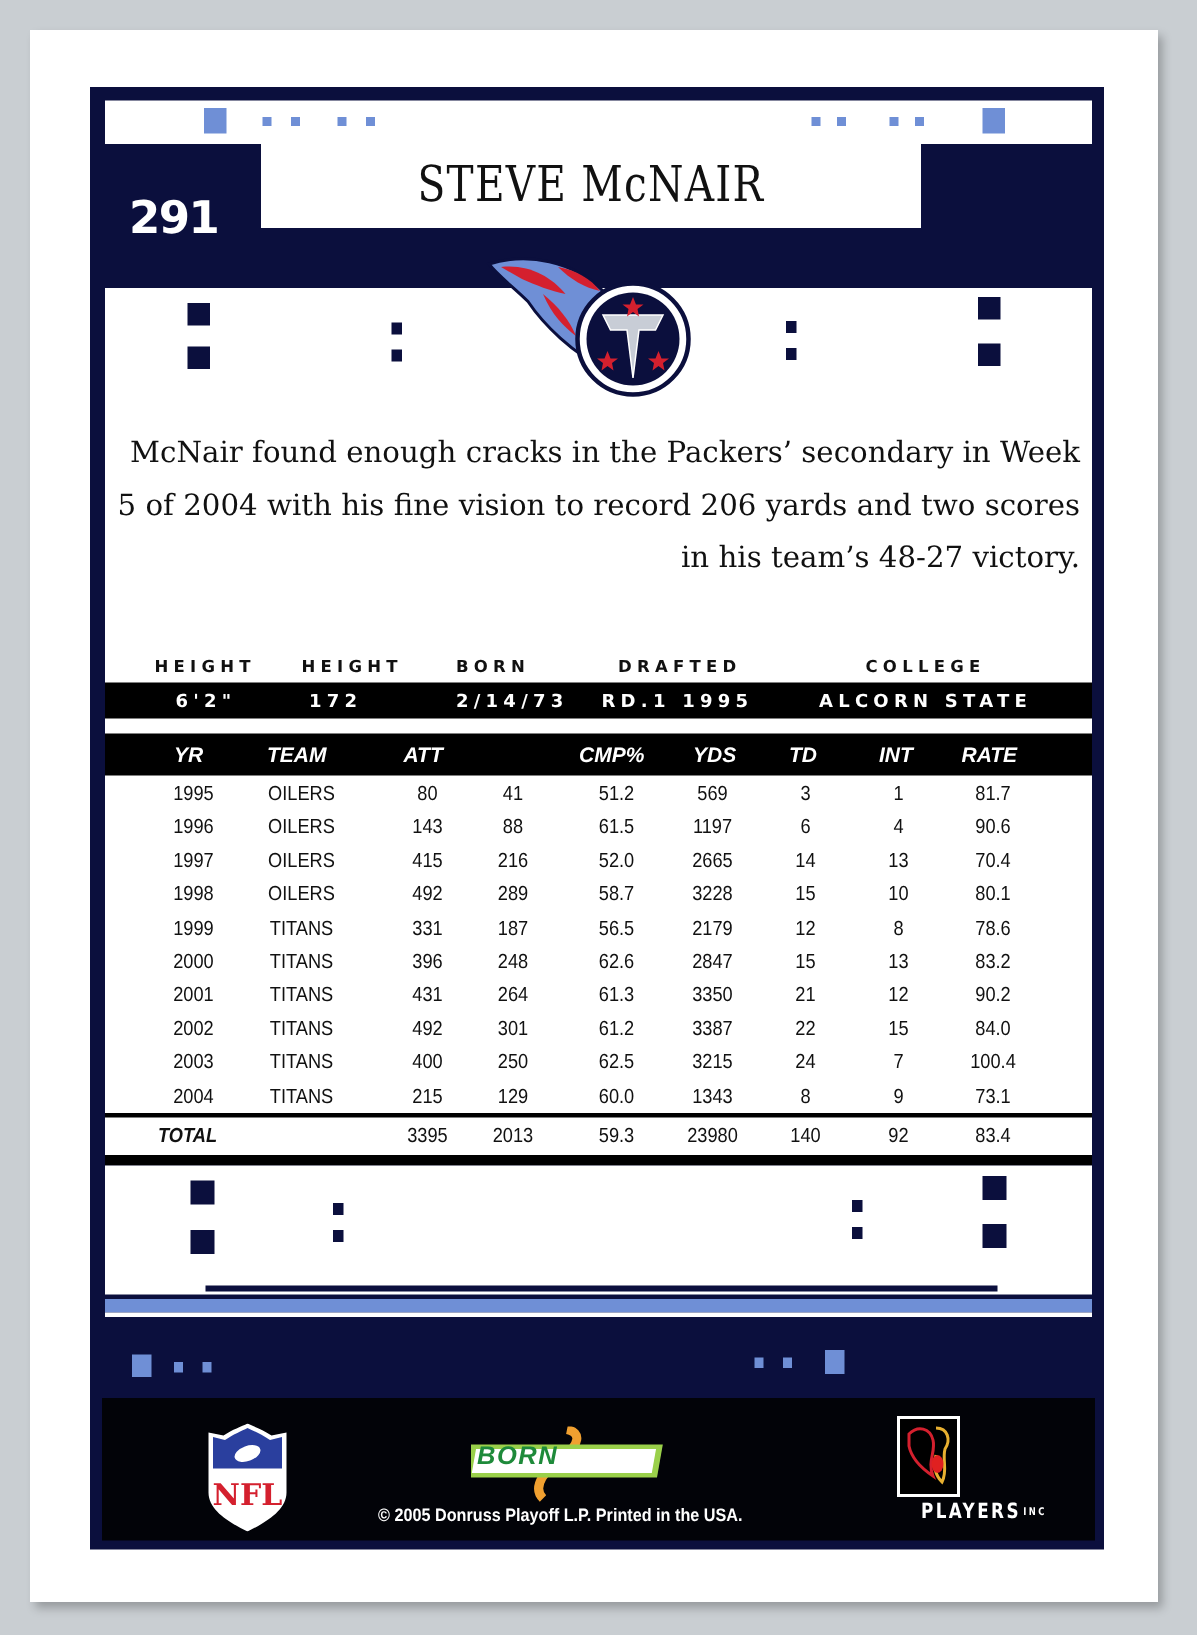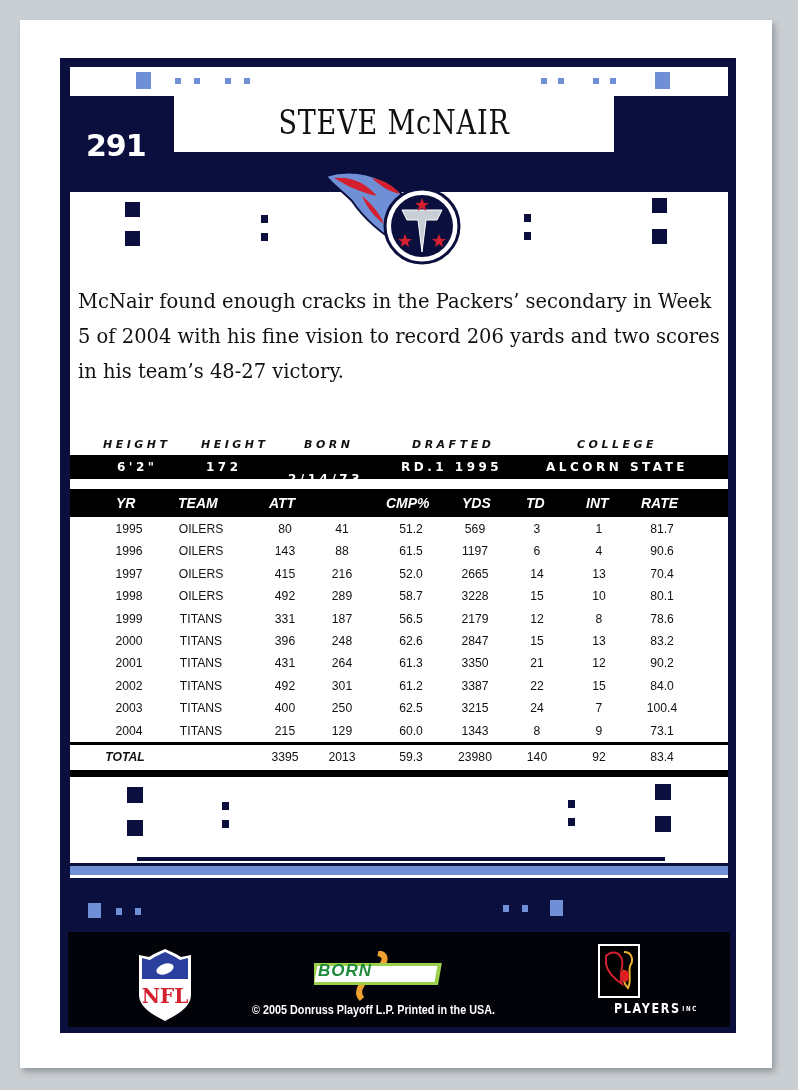--- a/index.html
+++ b/index.html
@@ -32,31 +32,31 @@
     }
     .card-number {
       left: 86px; top: 128px; font-size: 30px; font-weight: bold; color: #fff;
       font-family: "DejaVu Sans", sans-serif; letter-spacing: -1px;
     }
 
     
     .main-panel { left: 70px; top: 192px; width: 658px; height: 584px; }
     .blurb {
       position: absolute; left: 78px; width: 642px; top: 284px;
-      text-align: left; font-family: "DejaVu Serif", serif;
+      text-align: right; font-family: "DejaVu Serif", serif;
       font-size: 19.5px; line-height: 35px; color: #111;
     }
 
     
     .bio-labels { left: 70px; top: 436px; width: 658px; height: 18px; }
     .bio-labels span, .bio-values span {
       position: absolute; font-weight: bold; letter-spacing: 3.5px;
       font-family: "DejaVu Sans", sans-serif;
     }
-    .bio-labels span { font-size: 11px; color: #111; top: 2px; font-style: italic; }
+    .bio-labels span { font-size: 11px; color: #111; top: 2px; }
     .bio-values { left: 70px; top: 455px; width: 658px; height: 24px; background: #000; }
     .bio-values span { font-size: 12px; color: #fff; top: 5px; }
 
     
     .stats-head { left: 70px; top: 489px; width: 658px; height: 28px; background: #000; }
     .stats-head span {
       position: absolute; top: 6px; color: #fff; font-weight: bold; font-style: italic;
       font-size: 14px; font-family: "Liberation Sans", sans-serif;
     }
     .stats-body { left: 70px; top: 518px; width: 658px; height: 192px; }
@@ -151,21 +151,21 @@
 <div class="abs bio-labels">
   <span style="left:33px;">HEIGHT</span>
   <span style="left:131px;">HEIGHT</span>
   <span style="left:234px;">BORN</span>
   <span style="left:342px;">DRAFTED</span>
   <span style="left:507px;">COLLEGE</span>
 </div>
 <div class="abs bio-values">
   <span style="left:47px;">6'2"</span>
   <span style="left:136px;">172</span>
-  <span style="left:218px;margin-top:12px;">2/14/73</span>
+  <span style="left:234px;">2/14/73</span>
   <span style="left:331px;">RD.1 1995</span>
   <span style="left:476px;">ALCORN STATE</span>
 </div>
 
 <div class="abs stats-head">
   <span style="left:46px;">YR</span>
   <span style="left:108px;">TEAM</span>
   <span style="left:199px;">ATT</span>
   <span style="left:259px;margin-top:48px;">CMP</span>
   <span style="left:316px;">CMP%</span>

